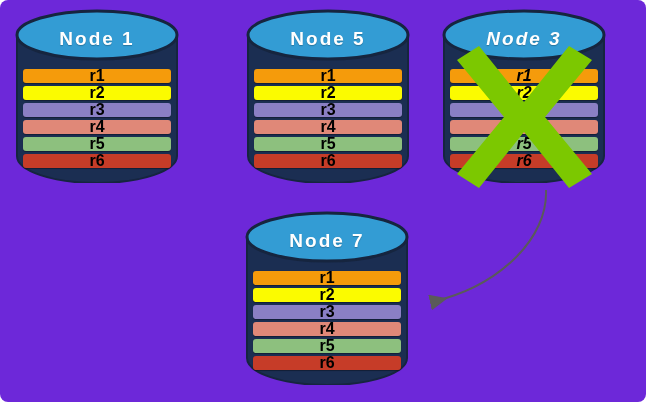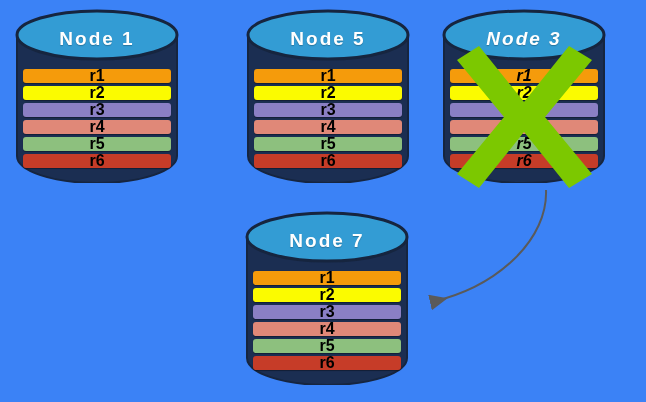--- a/index.html
+++ b/index.html
@@ -7,22 +7,23 @@
     padding: 0;
     background: #ffffff;
   }
   body {
     font-family: "Liberation Sans", sans-serif;
   }
   #canvas {
     position: relative;
     width: 646px;
     height: 402px;
-    background: #3b82f6;
+    background: #6d28d9;
     overflow: hidden;
+    border-radius: 8px;
   }
   .node {
     position: absolute;
     width: 170px;
     height: 175px;
   }
   .node-svg {
     position: absolute;
     left: 0;
     top: 0;

